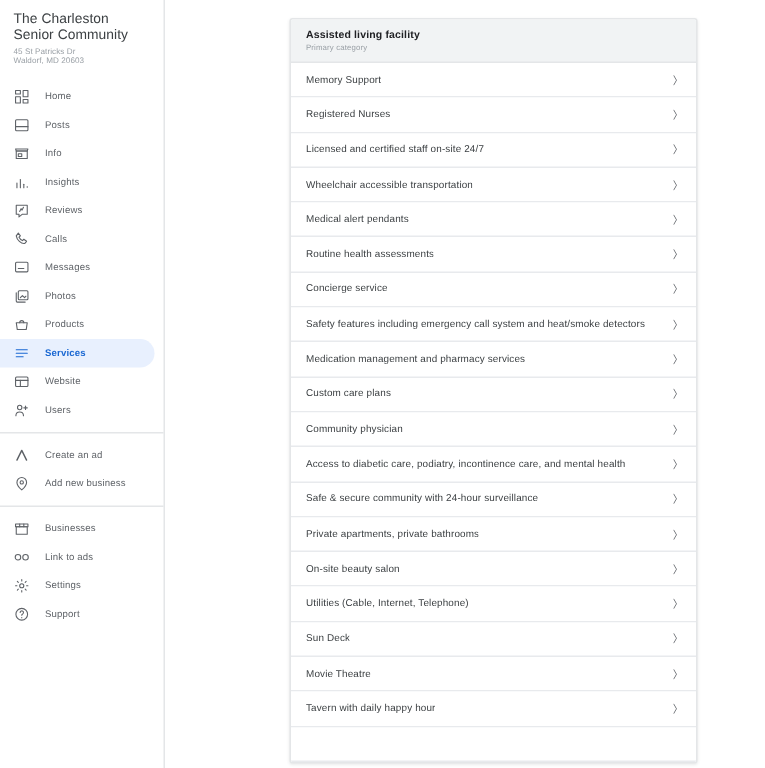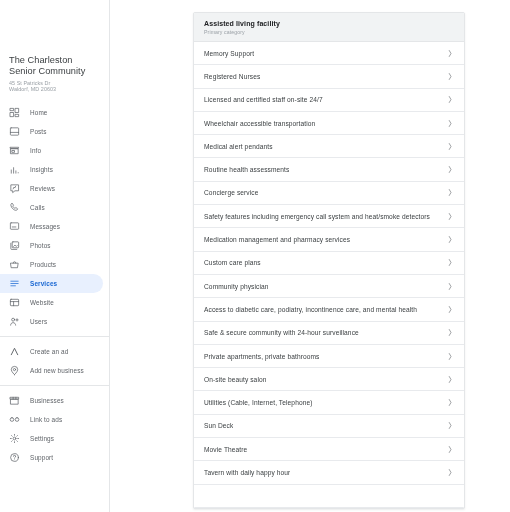--- a/index.html
+++ b/index.html
@@ -9,21 +9,21 @@
     -webkit-font-smoothing:antialiased;
   }
   .app{position:relative;width:510px;height:512px;display:flex;}
 
   
   .sidebar{
     width:110px;height:512px;box-sizing:border-box;
     border-right:1px solid #e4e6e8;background:#fff;
     display:flex;flex-direction:column;flex:0 0 110px;
   }
-  .biz-head{padding:7px 8px 6px 9px;margin-top:48px;}
+  .biz-head{padding:7px 8px 6px 9px;}
   .biz-name{
     font-size:9.2px;line-height:11.4px;color:#3c4043;
     letter-spacing:.05px;font-weight:400;
   }
   .biz-addr{
     margin-top:2px;font-size:5.4px;line-height:6.6px;color:#9aa0a6;
     letter-spacing:.05px;
   }
   .nav{padding-top:2px;}
   .nav-group{padding:2px 0;}

